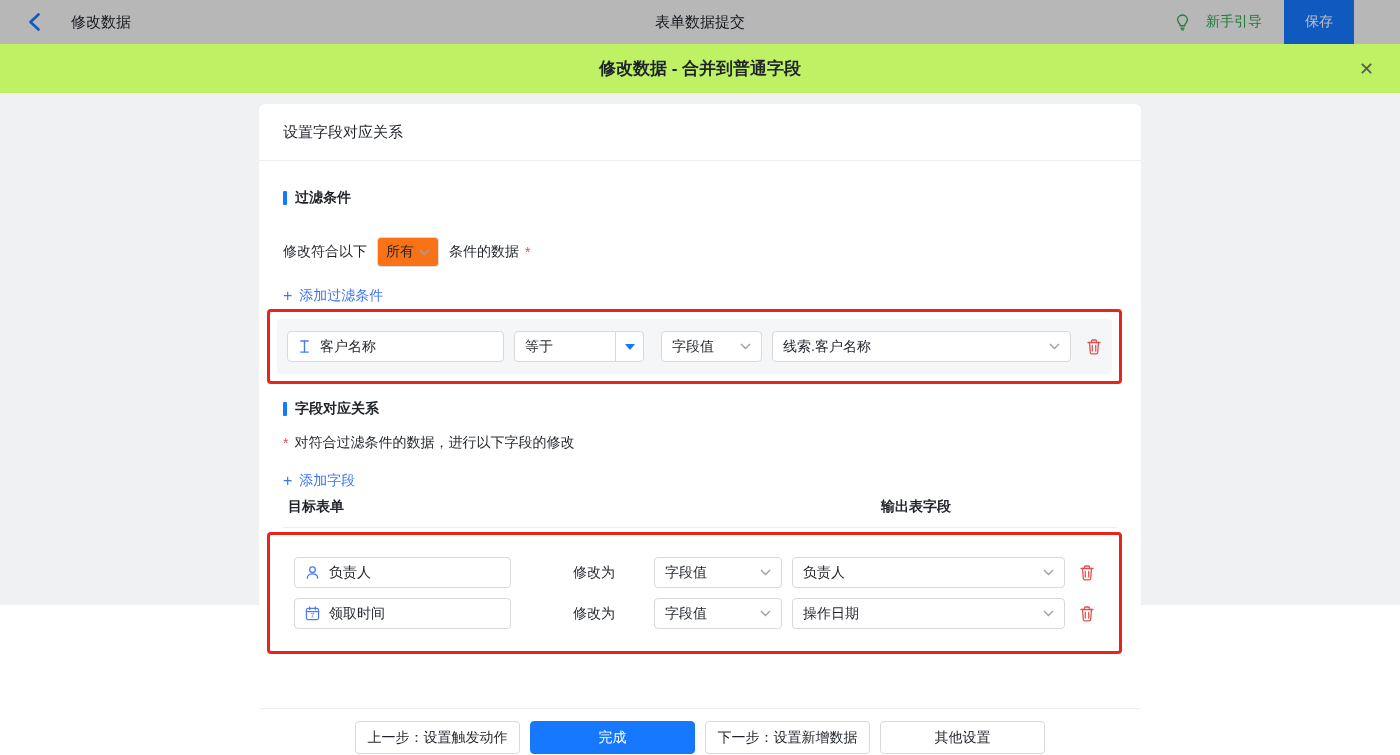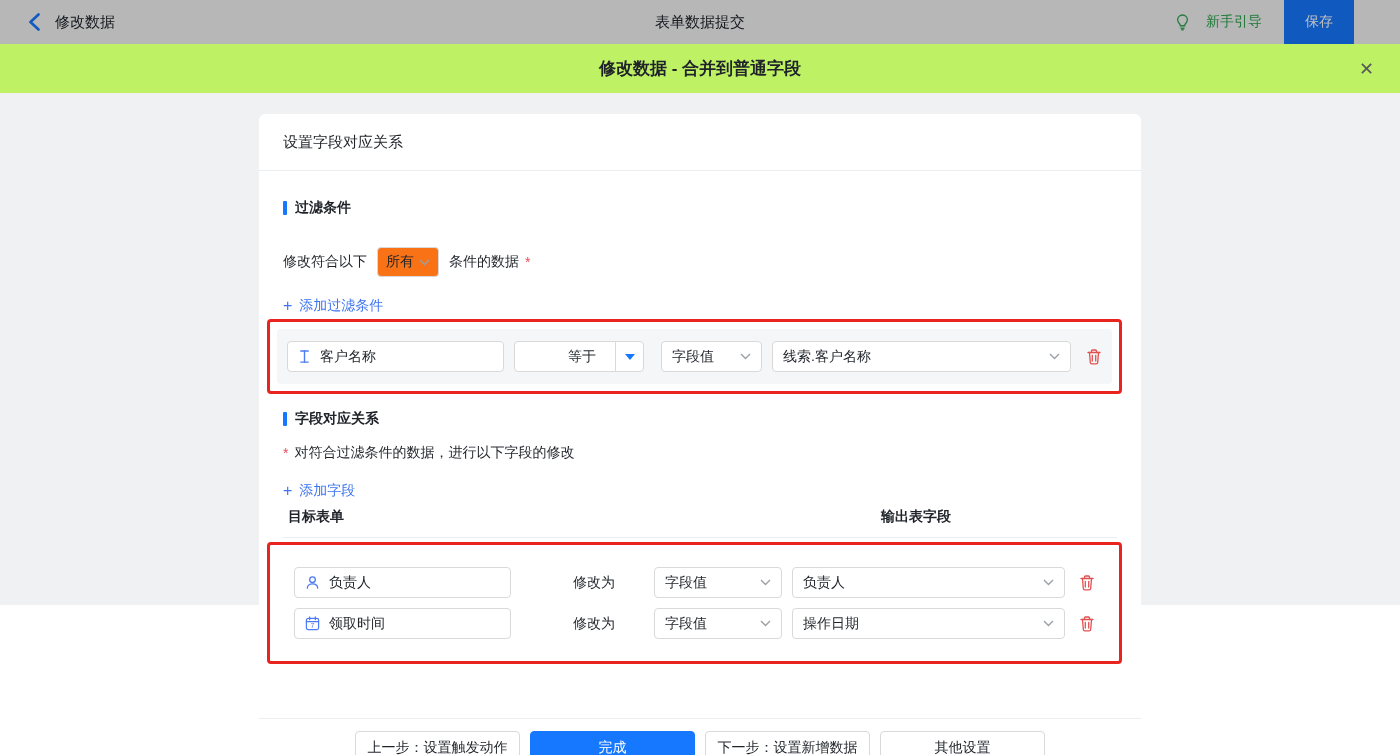--- a/index.html
+++ b/index.html
@@ -3,38 +3,38 @@
 <meta charset="utf-8">
 <style>
   * { box-sizing: border-box; margin: 0; padding: 0; }
   html,body { width:1400px; height:755px; overflow:hidden;
     font-family:"Liberation Sans","DejaVu Sans",sans-serif; color:#1f2329; }
 
   
   .topbar { position:relative; height:44px; background:#f4f5f6;
     display:flex; align-items:center; padding:0 46px 0 28px; }
   .topbar-dim { position:absolute; inset:0; background:rgba(0,0,0,.25); z-index:5; pointer-events:none; }
-  .back-group { display:flex; align-items:center; gap:14px; cursor:pointer; }
+  .back-group { display:flex; align-items:center; gap:30px; cursor:pointer; }
   .back-label { font-size:15px; color:#20242a; }
   .topbar-center { position:absolute; left:0; right:0; text-align:center; font-size:15px; color:#20242a;font-family:Liberation Mono, monospace; }
   .topbar-right { margin-left:auto; display:flex; align-items:center; gap:22px; position:relative; }
   .guide-link { display:flex; align-items:center; gap:16px; color:var(--guide-green,#2ea44f);
     font-size:14px; cursor:pointer; }
   .save-btn { background:var(--accent-blue,#1677ff); color:#fff; border:none; border-radius:6px;
     font-size:14px; padding:21px 21px; cursor:pointer; font-family:inherit; }
 
   
   .modal-header { height:50px; background:#bef264; position:relative;
     display:flex; align-items:center; justify-content:center; border-bottom:1px solid #f0f0f0; }
   .modal-title { font-size:17px; font-weight:bold; color:#1f2329; }
   .close-btn { position:absolute; right:26px; top:50%; transform:translateY(-50%);
     font-size:18px; color:#595959; cursor:pointer; background:none; border:none; line-height:1; }
 
   
-  .page-body { height:511px; background:#f0f1f2; padding-top:20px; }
+  .page-body { height:511px; background:#f0f1f2; padding-top:10px; }
   .card { width:882px; margin:0 auto; background:#fff; border-radius:6px; }
   .card-title { padding:19px 24px 18px; font-size:15px; font-weight:500; color:#1f2329;
     border-bottom:1px solid #ebedf0; }
   .section { padding:0 24px; }
   .sec-header { display:flex; align-items:center; margin-top:28px; }
   .sec-header.second { margin-top:16px; }
   .sec-bar { width:4px; height:14px; background:var(--accent-blue,#1677ff); border-radius:1px; margin-right:8px; }
   .sec-title { font-size:14px; font-weight:bold; color:#1f2329; }
 
   .cond-row { display:flex; align-items:center; margin-top:30px; font-size:14px; }
@@ -46,21 +46,21 @@
     color:var(--link-blue,#3d74f2); font-size:14px; cursor:pointer; }
   .add-link .plus { font-size:16px; line-height:1; }
 
   .anno-box { border:3px solid var(--annotation-red,#e8241f); border-radius:4px;
     margin:4px -5px 0 -16px; }
   .filter-panel { background:#f5f6f7; border-radius:4px; margin:7px; padding:12px 10px;
     display:flex; align-items:center; }
 
   .ibox { height:31px; background:#fff; border:1px solid #d9d9d9; border-radius:4px;
     display:flex; align-items:center; padding:0 10px; font-size:14px; gap:9px; }
-  .selbox { justify-content:space-between; cursor:pointer;text-align:right; }
+  .selbox { justify-content:space-between; cursor:pointer; }
   .f-field { width:217px;text-align:center; }
   .f-op { width:130px; margin-left:10px; padding:0; overflow:hidden; }
   .f-op .op-text { flex:1; padding:0 10px; }
   .op-caret-seg { width:28px; align-self:stretch; border-left:1px solid #d9d9d9;
     display:flex; align-items:center; justify-content:center; }
   .caret-down { width:0; height:0; border-left:5px solid transparent; border-right:5px solid transparent;
     border-top:6px solid var(--accent-blue,#1677ff); }
   .f-vtype { width:101px; margin-left:17px; }
   .f-value { flex:1; min-width:0; margin-left:10px; margin-right:15px; }
 

